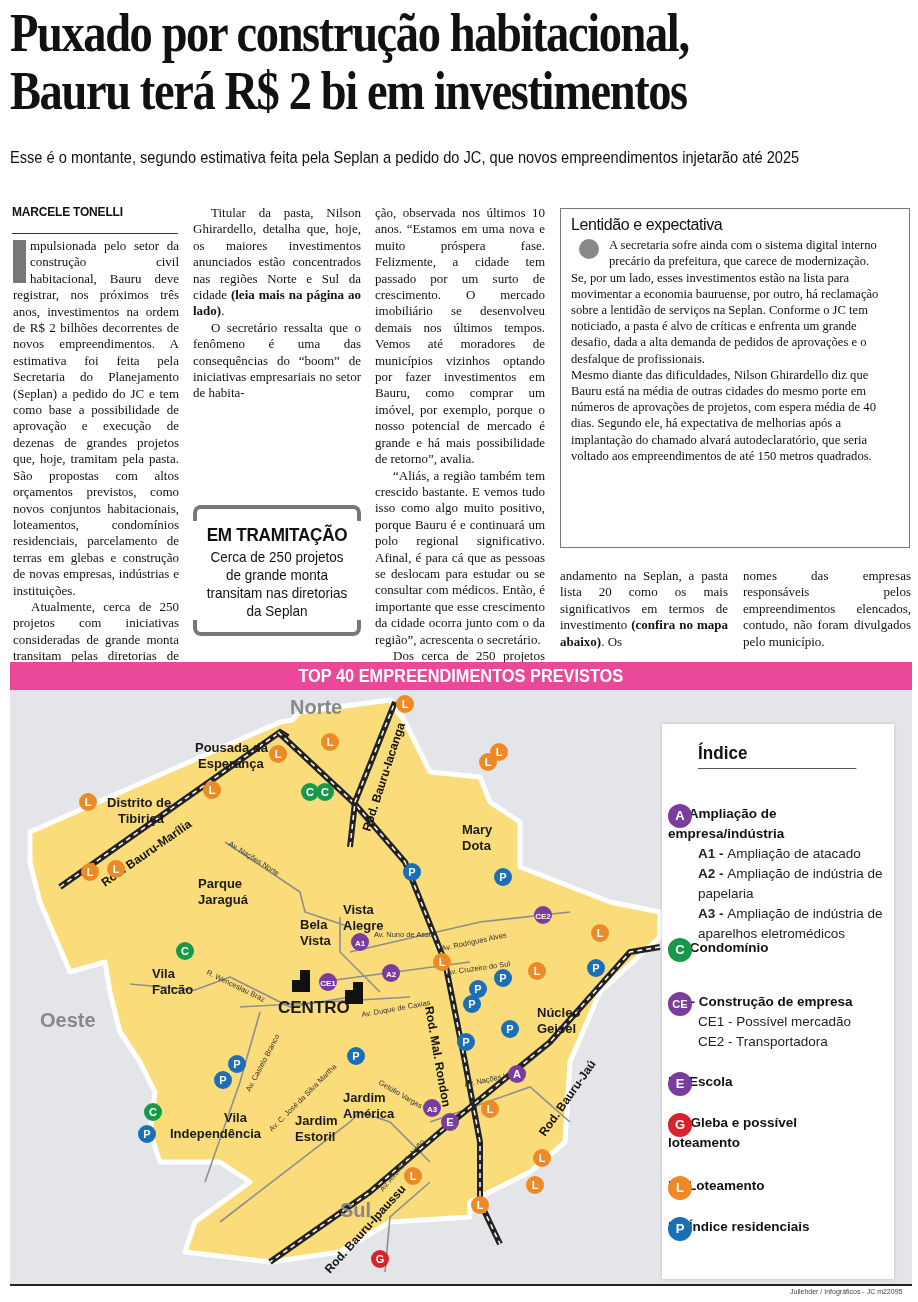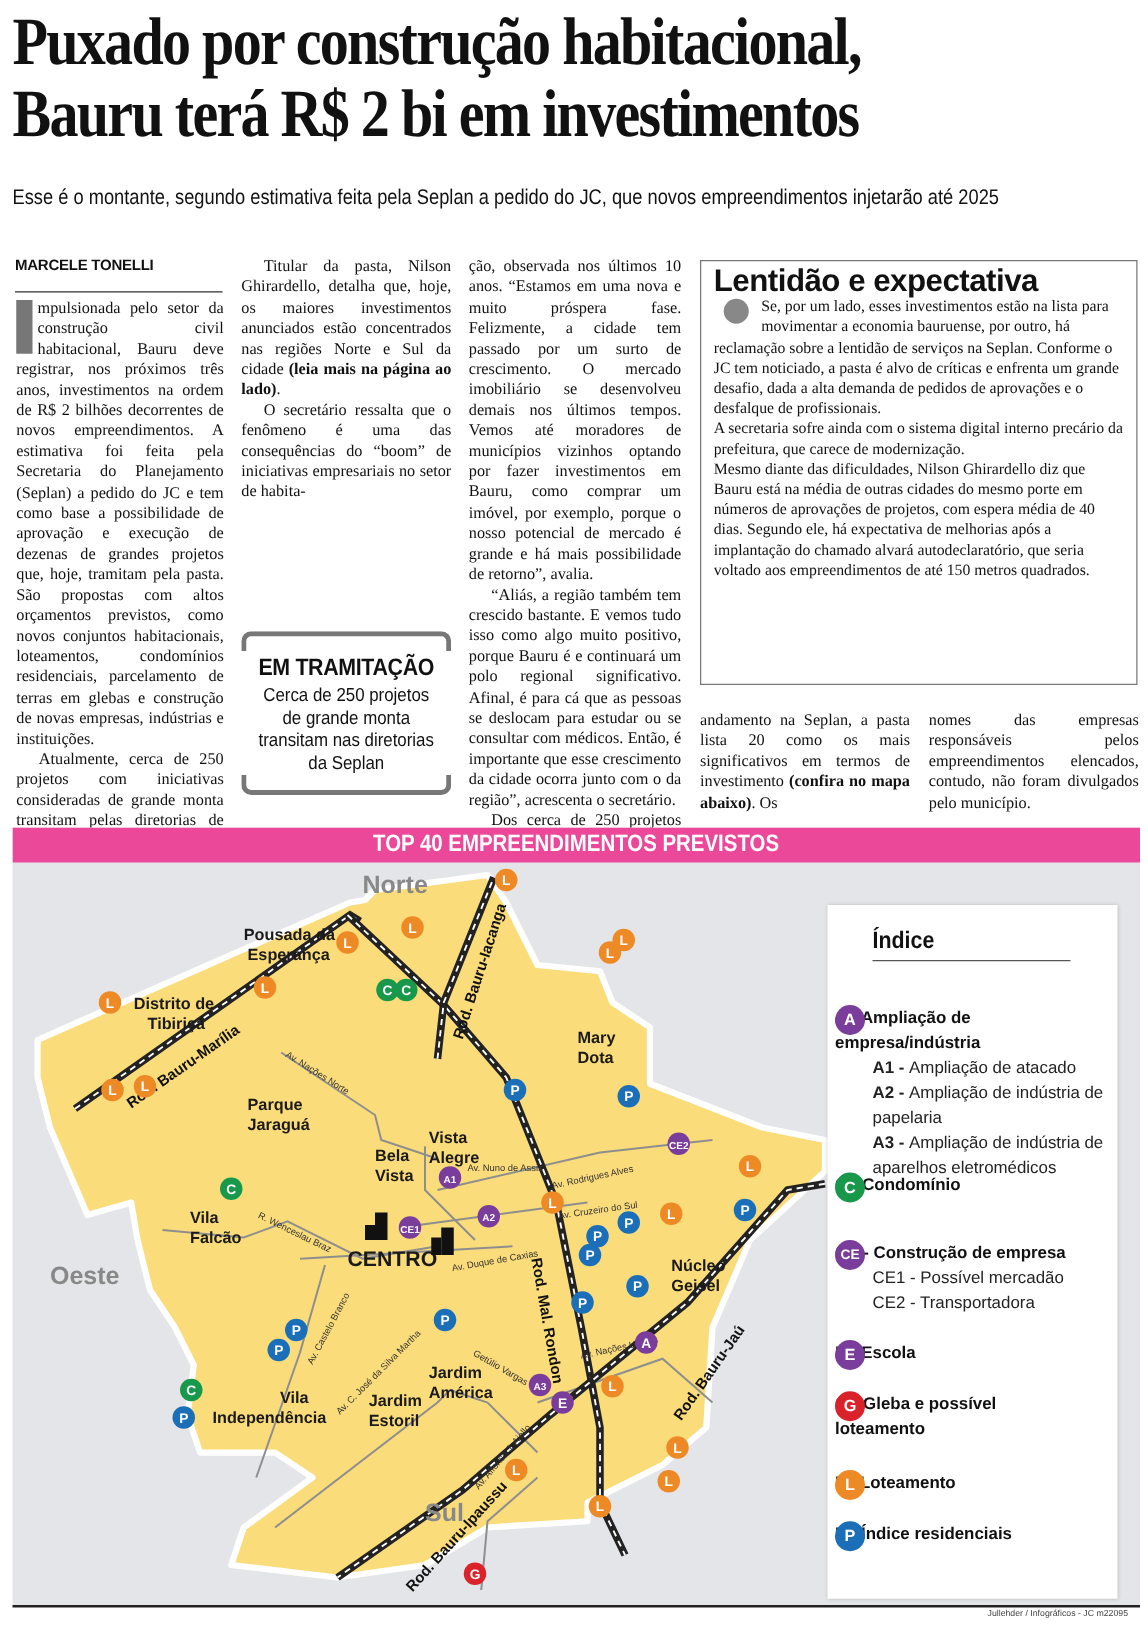--- a/index.html
+++ b/index.html
@@ -11,21 +11,21 @@
   .col p{margin:0;text-indent:18px;}
   .col p.first{text-indent:0;}
   .byline{position:absolute;left:12px;top:205px;width:166px;font-family:"Liberation Sans",sans-serif;font-weight:bold;font-size:12px;border-bottom:1px solid #333;padding-bottom:14px;letter-spacing:-0.2px;}
   .dropcap{float:left;width:13px;height:43px;background:#777;margin:2px 4px 0 0;}
   .tram{position:absolute;left:193px;top:505px;width:168px;height:125px;text-align:center;font-family:"Liberation Sans",sans-serif;}
   .tram .bar{height:12px;border:4px solid #777;border-bottom:none;border-radius:8px 8px 0 0;}
   .tram .bar.bot{border-bottom:4px solid #777;border-top:none;border-radius:0 0 8px 8px;}
   .tram h3{margin:3px 0 2px;font-size:19px;font-weight:bold;letter-spacing:-0.3px;transform:scaleX(0.9);}
   .tram .txt{font-size:15px;line-height:18px;transform:scaleX(0.9);}
   .box{position:absolute;left:560px;top:208px;width:350px;height:340px;border:1px solid #777;box-sizing:border-box;padding:8px 10px;font-size:12.6px;line-height:16.2px;}
-  .box h2{margin:0 0 4px;font-family:"Liberation Sans",sans-serif;font-size:25px;font-weight:bold;letter-spacing:-0.4px;}
+  .box h2{margin:0 0 4px;font-family:"Liberation Sans",sans-serif;font-size:16px;font-weight:normal;letter-spacing:-0.4px;}
   .box .dot{float:left;width:20px;height:20px;border-radius:50%;background:#888;margin:2px 10px 0 8px;}
   .box p{margin:0;}
   .infographic{position:absolute;left:10px;top:662px;width:902px;height:622px;background:#e4e5e9;overflow:hidden;}
   .banner{position:absolute;left:0;top:0;width:902px;height:28px;background:#ec4899;color:#fff;font-family:"Liberation Sans",sans-serif;font-weight:bold;font-size:19px;line-height:28px;text-align:center;}
   .banner span{display:inline-block;transform:scaleX(0.86);}
   svg.map{position:absolute;left:0;top:0;}
   .lbl{font-family:"Liberation Sans",sans-serif;font-weight:bold;fill:#1a1a1a;}
   .region{font-family:"Liberation Sans",sans-serif;font-weight:bold;fill:#888;}
   .street{font-family:"Liberation Sans",sans-serif;fill:#333;}
   .road-lbl{font-family:"Liberation Sans",sans-serif;font-weight:bold;fill:#111;}
@@ -69,22 +69,22 @@
 
 <div class="col" style="left:375px;top:205px;width:170px;">
   <p class="first">ção, observada nos últimos 10 anos. “Estamos em uma nova e muito próspera fase. Felizmente, a cidade tem passado por um surto de crescimento. O mercado imobiliário se desenvolveu demais nos últimos tempos. Vemos até moradores de municípios vizinhos optando por fazer investimentos em Bauru, como comprar um imóvel, por exemplo, porque o nosso potencial de mercado é grande e há mais possibilidade de retorno”, avalia.</p>
   <p>“Aliás, a região também tem crescido bastante. E vemos tudo isso como algo muito positivo, porque Bauru é e continuará um polo regional significativo. Afinal, é para cá que as pessoas se deslocam para estudar ou se consultar com médicos. Então, é importante que esse crescimento da cidade ocorra junto com o da região”, acrescenta o secretário.</p>
   <p>Dos cerca de 250 projetos em</p>
 </div>
 
 <div class="box">
   <h2>Lentidão e expectativa</h2>
   <span class="dot"></span>
+  <p>A secretaria sofre ainda com o sistema digital interno precário da prefeitura, que carece de modernização.</p>
   <p style="text-indent:0;">Se, por um lado, esses investimentos estão na lista para movimentar a economia bauruense, por outro, há reclamação sobre a lentidão de serviços na Seplan. Conforme o JC tem noticiado, a pasta é alvo de críticas e enfrenta um grande desafio, dada a alta demanda de pedidos de aprovações e o desfalque de profissionais.</p>
-  <p>A secretaria sofre ainda com o sistema digital interno precário da prefeitura, que carece de modernização.</p>
   <p>Mesmo diante das dificuldades, Nilson Ghirardello diz que Bauru está na média de outras cidades do mesmo porte em números de aprovações de projetos, com espera média de 40 dias. Segundo ele, há expectativa de melhorias após a implantação do chamado alvará autodeclaratório, que seria voltado aos empreendimentos de até 150 metros quadrados.</p>
 </div>
 
 <div class="col" style="left:560px;top:568px;width:168px;">
   <p class="first"><span>andamento na Seplan, a pasta lista 20 como os mais significativos em termos de investimento</span> <b>(confira no mapa abaixo)</b><span>. Os</span></p>
 </div>
 <div class="col" style="left:743px;top:568px;width:168px;">
   <p class="first">nomes das empresas responsáveis pelos empreendimentos elencados, contudo, não foram divulgados pelo município.</p>
 </div>
 

